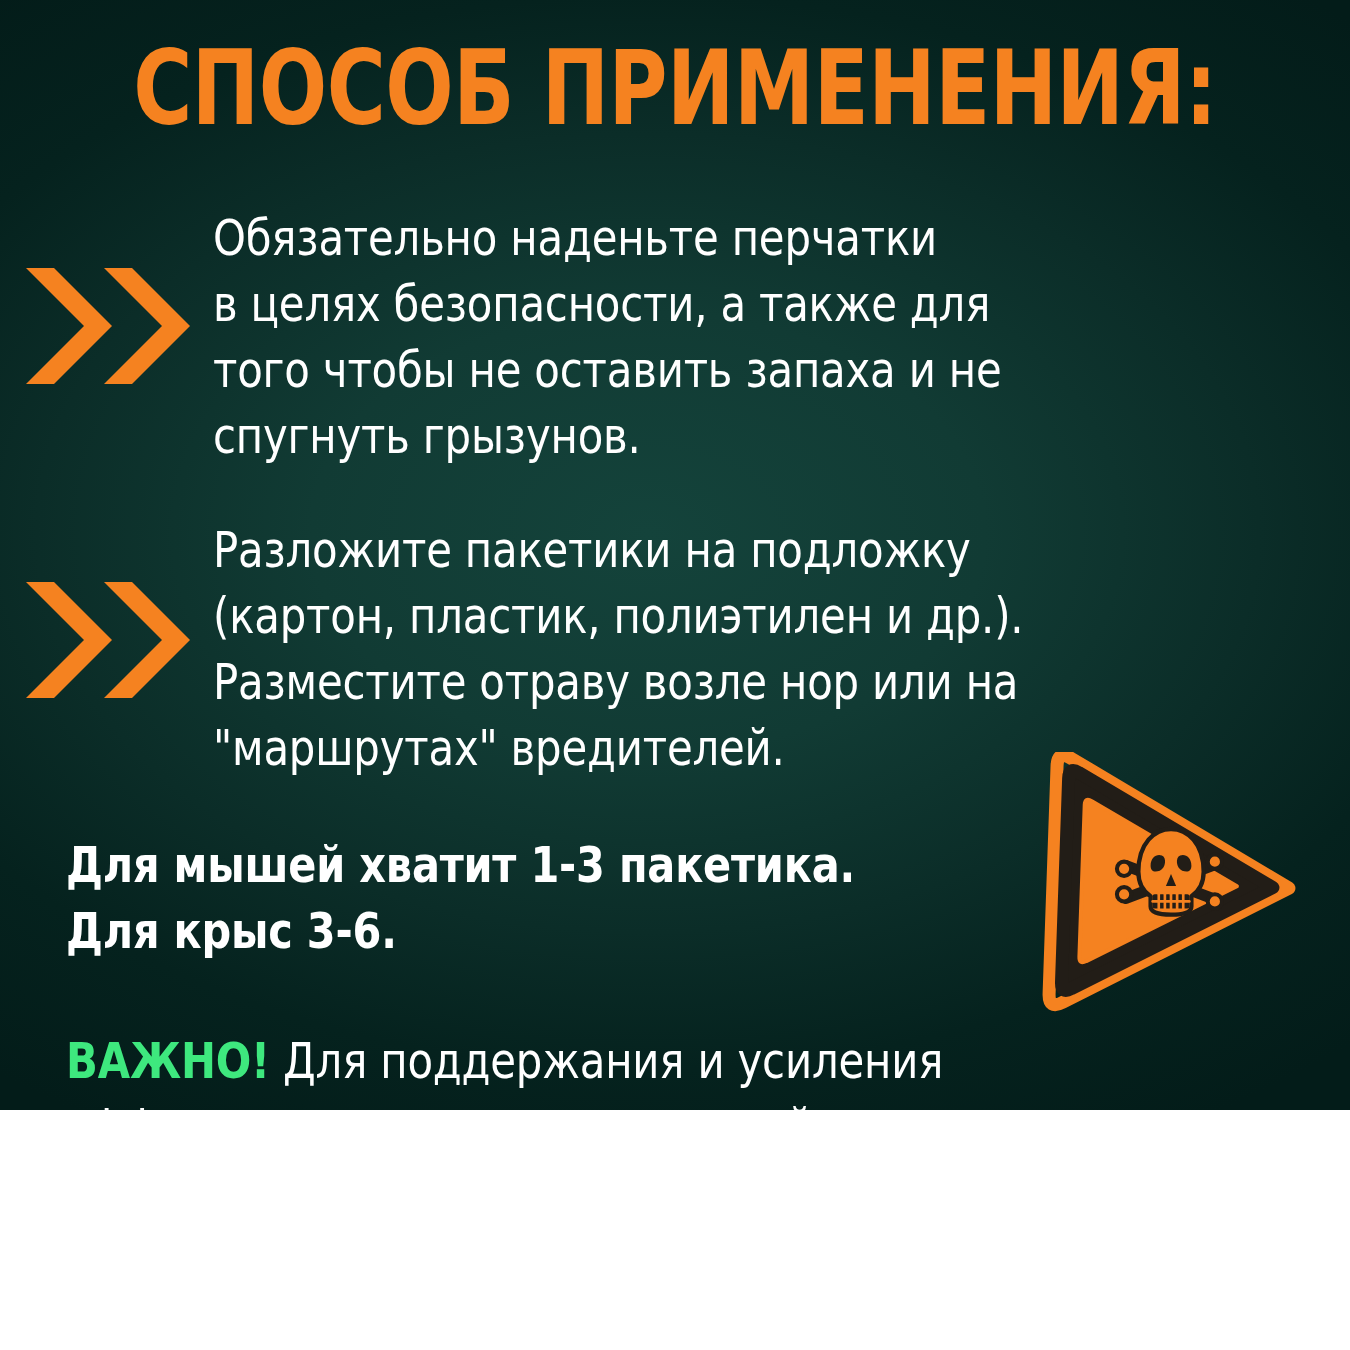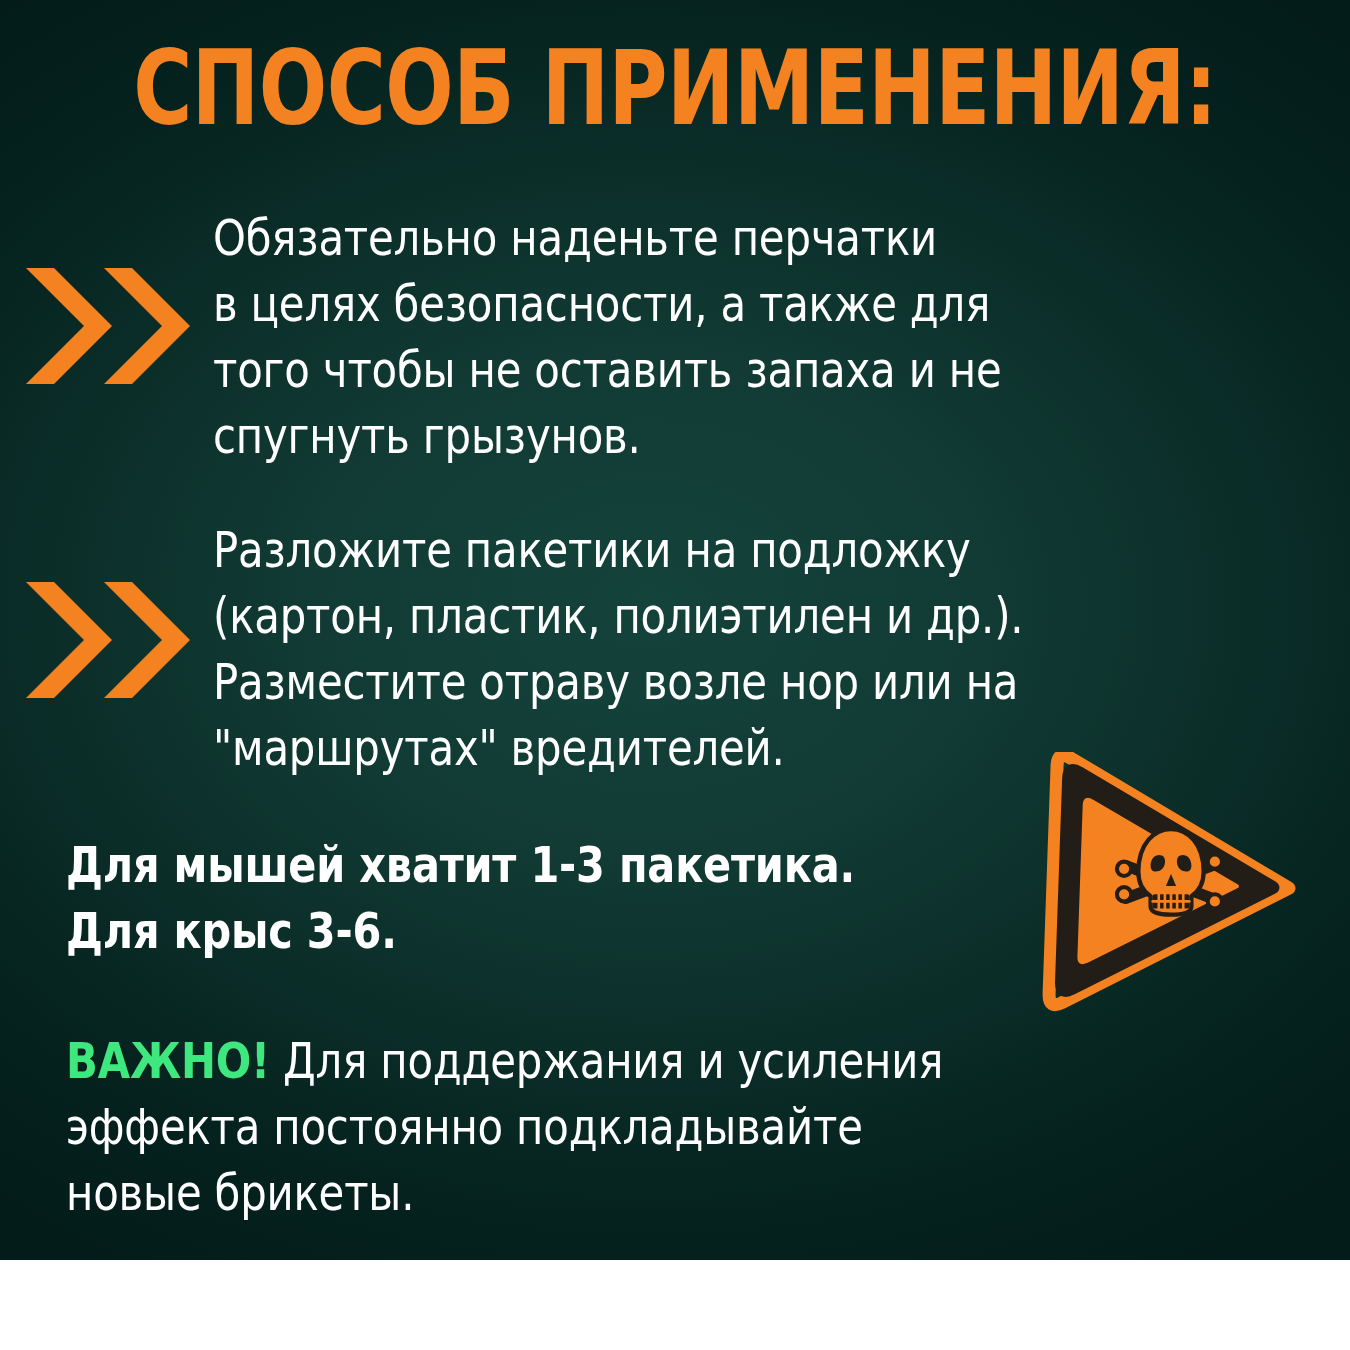--- a/index.html
+++ b/index.html
@@ -10,21 +10,21 @@
   body {
     width: 1350px;
     height: 1350px;
     overflow: hidden;
     font-family: "DejaVu Sans", "Liberation Sans", sans-serif;
   }
 
   .poster {
     position: relative;
     width: 1350px;
-    height: 1260px;
+    height: 1110px;
     background:
       radial-gradient(ellipse 78% 62% at 48% 48%,
         #14433b 0%,
         #113b34 32%,
         #0b2d28 58%,
         #05221e 78%,
         #031c19 100%);
     overflow: hidden;
   }
 

